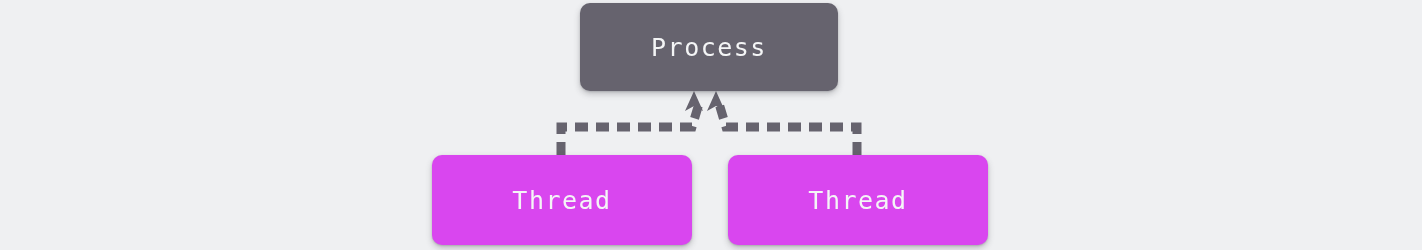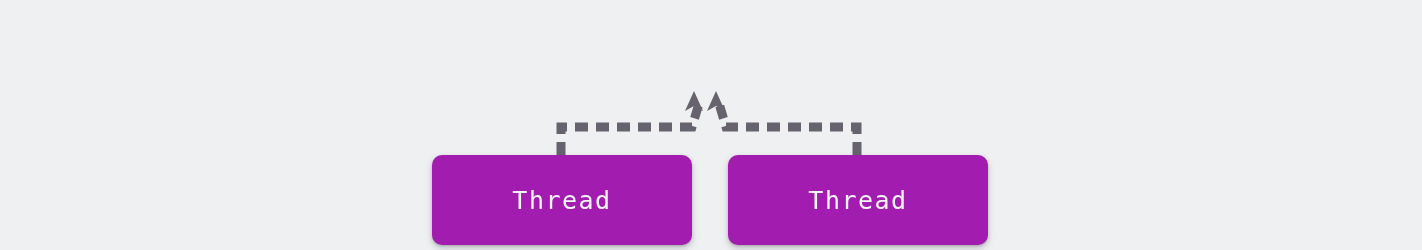--- a/index.html
+++ b/index.html
@@ -47,21 +47,21 @@
     width: 258px;
     height: 88px;
     background: #66636e;
   }
 
   
   .thread-node {
     top: 155px;
     width: 260px;
     height: 90px;
-    background: #a21caf;
+    background: #d946ef;
   }
   #thread-node-1 { left: 432px; }
   #thread-node-2 { left: 728px; }
 
   
   #connectors {
     position: absolute;
     left: 0;
     top: 0;
     width: 1422px;
@@ -78,20 +78,23 @@
 
     <path d="M 561 155 L 561 127 L 692 127 L 700 100" fill="none" stroke="#66636e" stroke-width="9" stroke-linecap="butt" stroke-dasharray="13 8"></path>
 
     <path d="M 857 155 L 857 127 L 726 127 L 718 100" fill="none" stroke="#66636e" stroke-width="9" stroke-linecap="butt" stroke-dasharray="13 8"></path>
 
     <path d="M 694 91 L 703 111 L 694 106 L 685 111 Z" fill="#66636e"></path>
 
     <path d="M 716 91 L 725 111 L 716 106 L 707 111 Z" fill="#66636e"></path>
   </svg>
 
+  <div class="node" id="process-node">
+    <span class="node-label">Process</span>
+  </div>
 
   <div class="node thread-node" id="thread-node-1">
     <span class="node-label">Thread</span>
   </div>
 
   <div class="node thread-node" id="thread-node-2">
     <span class="node-label">Thread</span>
   </div>
 
 </div>

